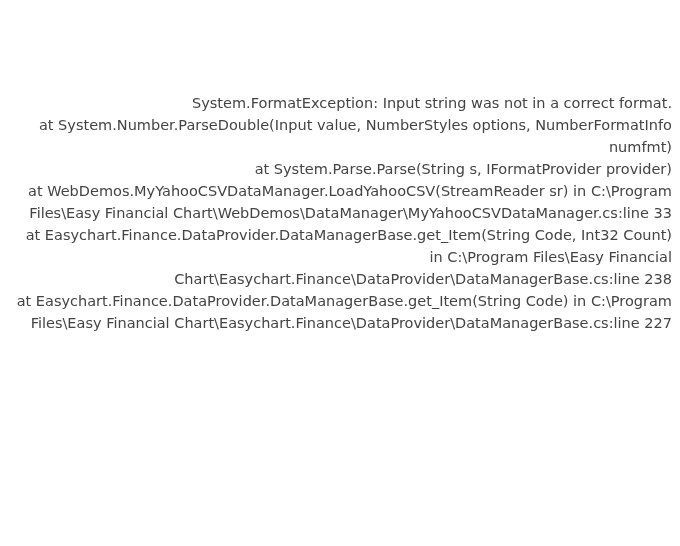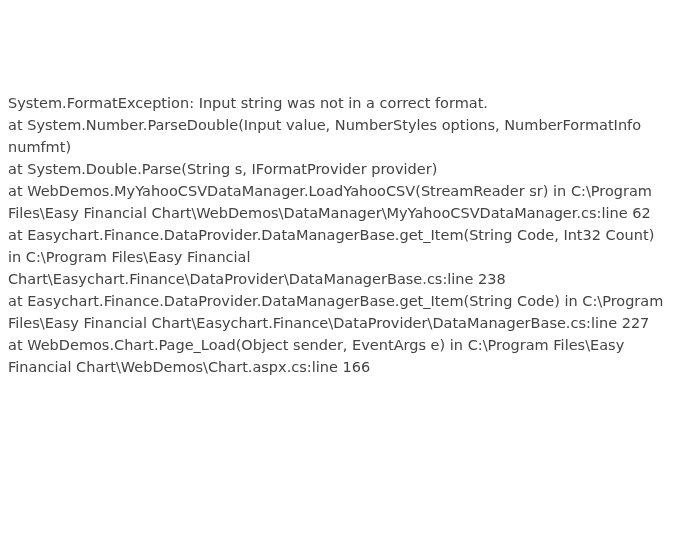--- a/index.html
+++ b/index.html
@@ -17,38 +17,37 @@
     position: relative;
     width: 680px;
     height: 546px;
     box-sizing: border-box;
   }
   .stack-trace {
     position: absolute;
     left: 0;
     top: 92px;
     width: 680px;
-    text-align: left;
+    text-align: right;
     color: #444444;
     font-size: 14.5px;
     line-height: 22px;
     padding: 0 8px;
     box-sizing: border-box;
   }
   .trace-line {
     display: block;
     white-space: normal;
   }
 </style>
 </head>
 <body>
 
 <div class="page">
   <div class="stack-trace">
     <span class="trace-line">System.FormatException: Input string was not in a correct format.</span>
     <span class="trace-line">at System.Number.ParseDouble(Input value, NumberStyles options, NumberFormatInfo numfmt)</span>
-    <span class="trace-line">at System.Double.Parse(String s, IFormatProvider provider)</span>
-    <span class="trace-line">at WebDemos.MyYahooCSVDataManager.LoadYahooCSV(StreamReader sr) in C:\Program Files\Easy Financial Chart\WebDemos\DataManager\MyYahooCSVDataManager.cs:line 62</span>
+    <span class="trace-line">at System.Parse.Parse(String s, IFormatProvider provider)</span>
+    <span class="trace-line">at WebDemos.MyYahooCSVDataManager.LoadYahooCSV(StreamReader sr) in C:\Program Files\Easy Financial Chart\WebDemos\DataManager\MyYahooCSVDataManager.cs:line 33</span>
     <span class="trace-line">at Easychart.Finance.DataProvider.DataManagerBase.get_Item(String Code, Int32 Count) in C:\Program Files\Easy Financial Chart\Easychart.Finance\DataProvider\DataManagerBase.cs:line 238</span>
     <span class="trace-line">at Easychart.Finance.DataProvider.DataManagerBase.get_Item(String Code) in C:\Program Files\Easy Financial Chart\Easychart.Finance\DataProvider\DataManagerBase.cs:line 227</span>
-    <span class="trace-line">at WebDemos.Chart.Page_Load(Object sender, EventArgs e) in C:\Program Files\Easy Financial Chart\WebDemos\Chart.aspx.cs:line 166</span>
   </div>
 </div>
 
 </body></html>

